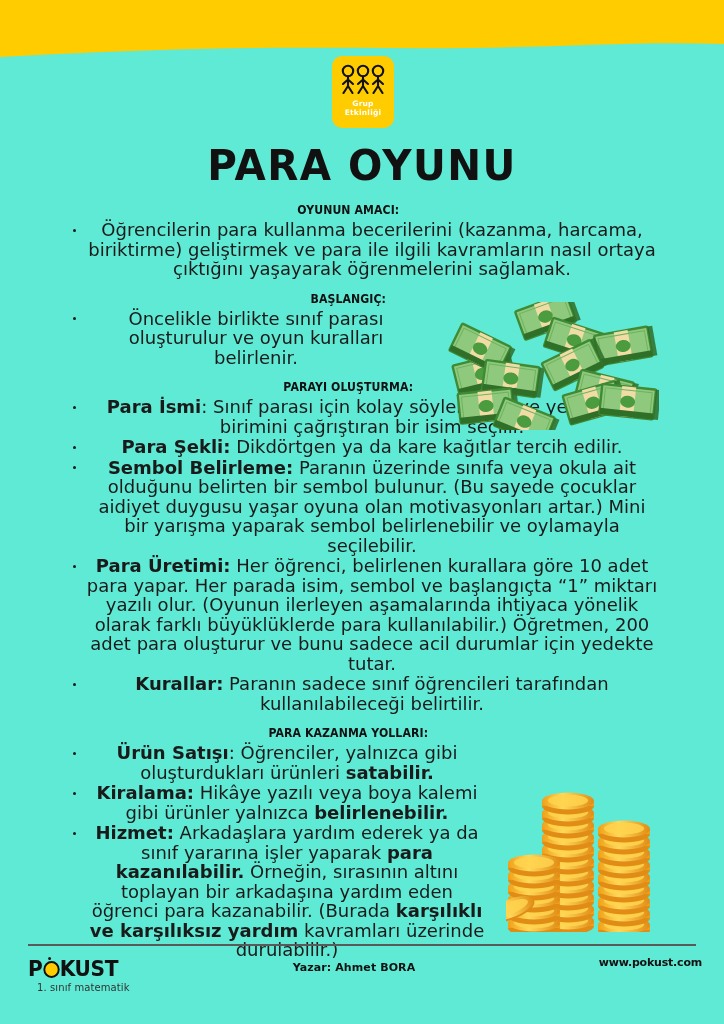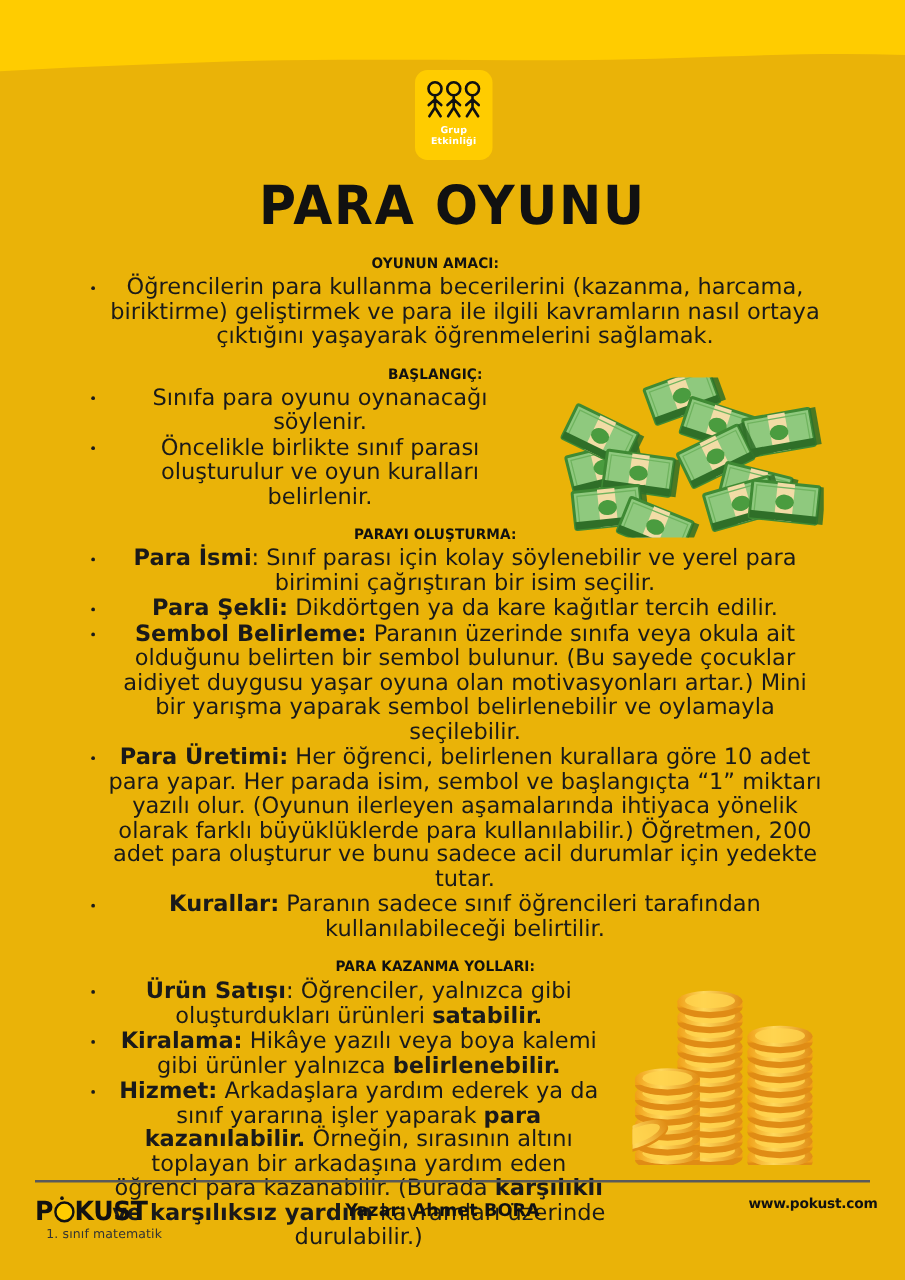--- a/index.html
+++ b/index.html
@@ -5,21 +5,21 @@
   * { box-sizing: border-box; }
   html, body {
     margin: 0; padding: 0;
     width: 724px; height: 1024px;
     background: #ffffff;
     font-family: "DejaVu Sans", sans-serif;
   }
   #page {
     position: relative;
     width: 724px; height: 1024px;
-    background: #eab308;
+    background: #5eead4;
     overflow: hidden;
   }
 
   
   #wave-band {
     position: absolute; top: 0; left: 0;
     width: 724px; height: 60px;
     line-height: 0;
   }
   #wave-band svg { display: block; width: 724px; height: 60px; }
@@ -170,21 +170,21 @@
     margin-top: 2px;
     margin-left: 9px;
     letter-spacing: .1px;
   }
   #footer-author {
     position: absolute; left: 0; top: 9px;
     width: 708px;
     text-align: center;
     font-family: "DejaVu Sans", sans-serif;
     font-weight: bold;
-    font-size: 14px;
+    font-size: 11px;
     color: #111111;
     letter-spacing: .1px;
   }
   #footer-site {
     position: absolute; right: 22px; top: 4px;
     font-family: "DejaVu Sans", sans-serif;
     font-weight: bold;
     font-size: 11px;
     color: #111111;
     letter-spacing: -0.2px;
@@ -223,21 +223,20 @@
   <div id="content">
       <div class="section">
         <div class="section-heading">OYUNUN AMACI:</div>
         <ul class="bullets">
           <li><span>Öğrencilerin para kullanma becerilerini (kazanma, harcama, biriktirme) geliştirmek ve para ile ilgili kavramların nasıl ortaya çıktığını yaşayarak öğrenmelerini sağlamak.</span></li>
         </ul>
       </div>
       <div class="section">
         <div class="section-heading">BAŞLANGIÇ:</div>
         <ul class="bullets">
-          <li class="narrow-mid"><span>Sınıfa para oyunu oynanacağı söylenir.</span></li>
           <li class="narrow-mid"><span>Öncelikle birlikte sınıf parası oluşturulur ve oyun kuralları belirlenir.</span></li>
         </ul>
       </div>
       <div class="section">
         <div class="section-heading">PARAYI OLUŞTURMA:</div>
         <ul class="bullets">
           <li><span class="bold">Para İsmi</span><span>: Sınıf parası için kolay söylenebilir ve yerel para birimini çağrıştıran bir isim seçilir.</span></li>
           <li><span class="bold">Para Şekli:</span><span> Dikdörtgen ya da kare kağıtlar tercih edilir.</span></li>
           <li><span class="bold">Sembol Belirleme:</span><span> Paranın üzerinde sınıfa veya okula ait olduğunu belirten bir sembol bulunur. (Bu sayede çocuklar aidiyet duygusu yaşar oyuna olan motivasyonları artar.) Mini bir yarışma yaparak sembol belirlenebilir ve oylamayla seçilebilir.</span></li>
           <li><span class="bold">Para Üretimi:</span><span> Her öğrenci, belirlenen kurallara göre 10 adet para yapar. Her parada isim, sembol ve başlangıçta “1” miktarı yazılı olur. (Oyunun ilerleyen aşamalarında ihtiyaca yönelik olarak farklı büyüklüklerde para kullanılabilir.) Öğretmen, 200 adet para oluşturur ve bunu sadece acil durumlar için yedekte tutar.</span></li>

